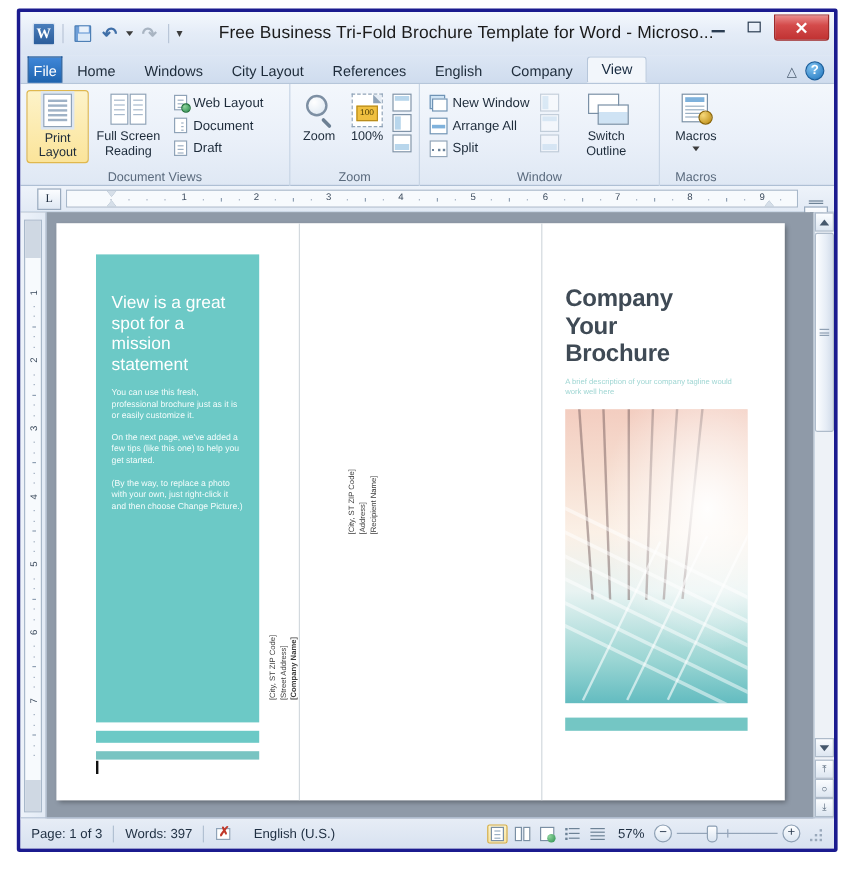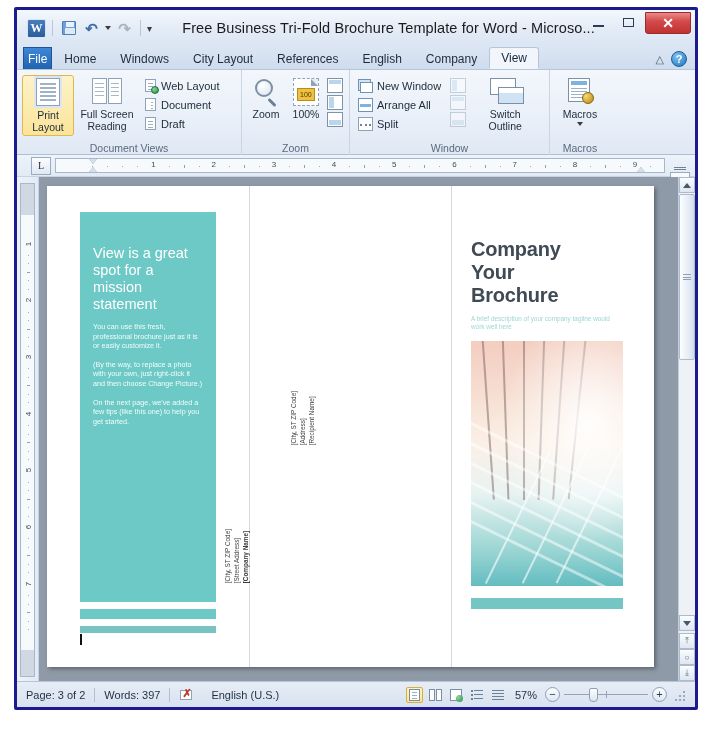--- a/index.html
+++ b/index.html
@@ -759,22 +759,22 @@
       <div class="canvas">
         <div class="page">
 
           <div class="fold" style="left:202px"></div>
           <div class="fold" style="left:404px"></div>
 
           <div class="tealpanel">
             <div class="teal-h">View is a great spot for a mission statement</div>
             <div class="teal-body">
               <p>You can use this fresh, professional brochure just as it is or easily customize it.</p>
+              <p>On the next page, we've added a few tips (like this one) to help you get started.</p>
               <p>(By the way, to replace a photo with your own, just right-click it and then choose Change Picture.)</p>
-              <p>On the next page, we've added a few tips (like this one) to help you get started.</p>
             </div>
           </div>
           <div class="tealbar1"></div>
           <div class="tealbar2"></div>
           <div class="caret-doc"></div>
 
           <div style="position:absolute;left:243px;top:205px;display:flex;flex-direction:row-reverse;gap:1px;">
             <div class="vtext" style="position:relative;">[Recipient Name]</div>
             <div class="vtext" style="position:relative;">[Address]</div>
             <div class="vtext" style="position:relative;">[City, ST  ZIP Code]</div>
@@ -831,21 +831,21 @@
         <div class="vs-btn" style="top:438px">
             <div class="arrow-dn"></div>
           </div>
         <div class="vs-obj" style="top:456px">⤒</div>
         <div class="vs-obj" style="top:472px">○</div>
         <div class="vs-obj" style="top:488px">⤓</div>
       </div>
     </div>
 
     <div class="statusbar">
-      <div class="sb-item">Page: 3 of 2</div>
+      <div class="sb-item">Page: 1 of 3</div>
       <div class="sb-sep"></div>
       <div class="sb-item">Words: 397</div>
       <div class="sb-sep"></div>
       <div class="sb-item">
         <div class="proof-ico"></div>
       </div>
       <div class="sb-item">English (U.S.)</div>
 
       <div class="sb-right">
         <div class="viewbtn sel">

